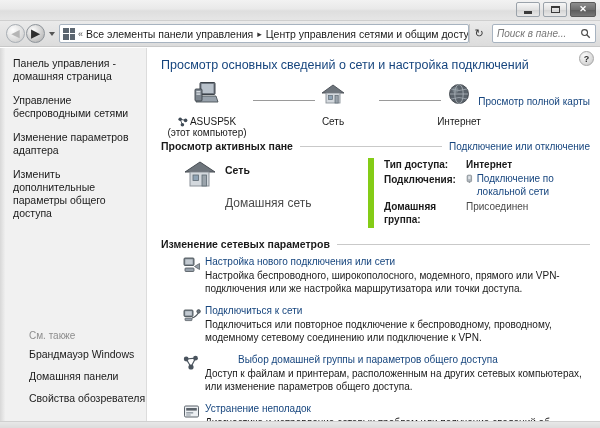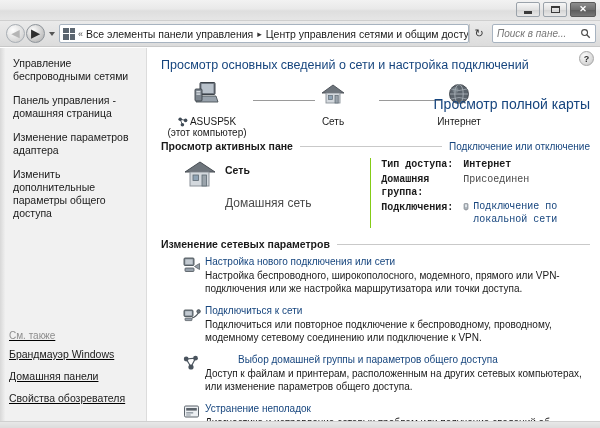--- a/index.html
+++ b/index.html
@@ -199,23 +199,22 @@
   }
   .side-link {
     font-size: 10.5px;
     color: #1a1a1a;
     line-height: 13px;
     margin-bottom: 11px;
     cursor: default;
   }
   .seealso {
     position: absolute;
-    left: 4px; bottom: 14px;
+    left: 24px; bottom: 14px;
     width: 128px;
-    text-decoration: underline;
   }
   .seealso-title {
     font-size: 10px;
     color: #8d8d8d;
     margin-bottom: 7px;
   }
   .seealso .side-link { margin-bottom: 9px; }
 
   
   .main {
@@ -263,21 +262,21 @@
   .node .sub { font-size: 10px; color: #1a1a1a; white-space: nowrap; }
   .link-line {
     position: absolute;
     height: 1px;
     background: #9a9a9a;
     top: 20px;
   }
   .fullmap {
     position: absolute;
     right: 0; top: 16px;
-    font-size: 14px;
+    font-size: 10px;
     color: #16457e;
     white-space: nowrap;
     margin-left: 44px;
   }
 
   
   .section-head {
     display: flex;
     align-items: center;
     gap: 7px;
@@ -311,24 +310,23 @@
     align-items: flex-start;
     gap: 8px;
     padding-left: 22px;
     box-sizing: border-box;
   }
   .an-left .names { padding-top: 6px; }
   .an-name { font-size: 10.5px; color: #1a1a1a; font-weight: bold; }
   .an-type { font-size: 12px; color: #4a4a4a; margin-top: 20px; }
   .an-right {
     flex: 1 1 auto;
-    border-left: 1px solid #84cc16;
+    border-left: 6px solid #84cc16;
     padding-left: 10px;
     min-width: 0;
-    font-family: Liberation Mono, monospace;
   }
   .an-row {
     display: flex;
     font-size: 10px;
     line-height: 13px;
     margin-bottom: 2px;
   }
   .an-key { width: 82px; color: #1a1a1a; font-weight: bold; flex: 0 0 auto; }
   .an-val { color: #1a1a1a; }
   .an-val.muted { color: #4a4a4a; }
@@ -409,22 +407,22 @@
         <circle cx="5" cy="5" r="3.2" fill="none" stroke="#4a4a4a" stroke-width="1.2"></circle>
         <line x1="7.4" y1="7.4" x2="10.6" y2="10.6" stroke="#4a4a4a" stroke-width="1.4"></line>
       </svg>
     </div>
   </div>
 
   <div class="content">
     <div class="leftedge"></div>
 
     <div class="sidebar">
+      <div class="side-link">Панель управления - домашняя страница</div>
       <div class="side-link">Управление беспроводными сетями</div>
-      <div class="side-link">Панель управления - домашняя страница</div>
       <div class="side-link">Изменение параметров адаптера</div>
       <div class="side-link">Изменить дополнительные параметры общего доступа</div>
 
       <div class="seealso">
         <div class="seealso-title">См. также</div>
         <div class="side-link">Брандмауэр Windows</div>
         <div class="side-link">Домашняя панели</div>
         <div class="side-link">Свойства обозревателя</div>
       </div>
     </div>
@@ -510,34 +508,34 @@
             <div class="an-type">Домашняя сеть</div>
           </div>
         </div>
 
         <div class="an-right">
           <div class="an-row">
             <span class="an-key">Тип доступа:</span>
             <span class="an-val" style="font-weight:bold;">Интернет</span>
           </div>
           <div class="an-row">
-            <span class="an-key">Домашняя группа:</span>
-            <span class="an-val muted">Присоединен</span>
-          </div>
-          <div class="an-row">
             <span class="an-key">Подключения:</span>
             <span class="an-val-wrap">
               <svg width="9" height="12" viewBox="0 0 9 12">
                 <rect x="1.5" y="0.8" width="6" height="9" rx="1.4" fill="#aeb6bd" stroke="#6a7178" stroke-width="0.8"></rect>
                 <rect x="3" y="2.2" width="3" height="4" fill="#e2e6ea"></rect>
                 <line x1="4.5" y1="9.8" x2="4.5" y2="11.4" stroke="#6a7178" stroke-width="1"></line>
               </svg>
               <span class="an-val link" style="max-width:120px; display:inline-block; line-height:12.5px;">Подключение по локальной сети</span>
             </span>
           </div>
+          <div class="an-row">
+            <span class="an-key">Домашняя группа:</span>
+            <span class="an-val muted">Присоединен</span>
+          </div>
         </div>
       </div>
 
       <div class="section-head">
         <span class="sh-text">Изменение сетевых параметров</span>
         <span class="rule"></span>
       </div>
 
       <div class="settings-list">
 

